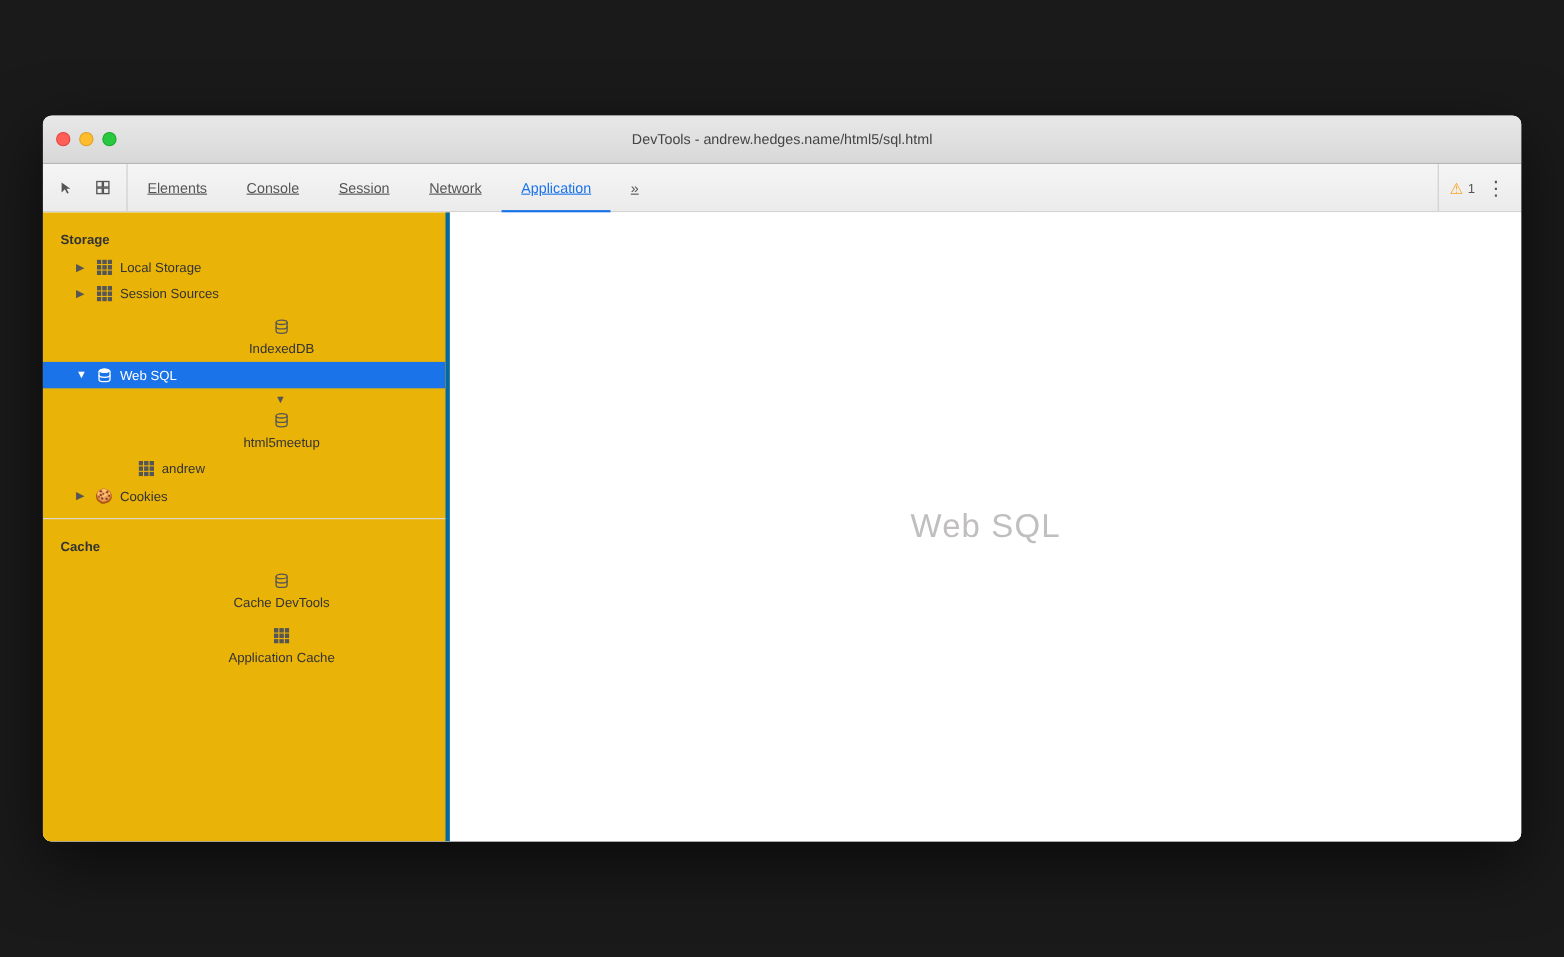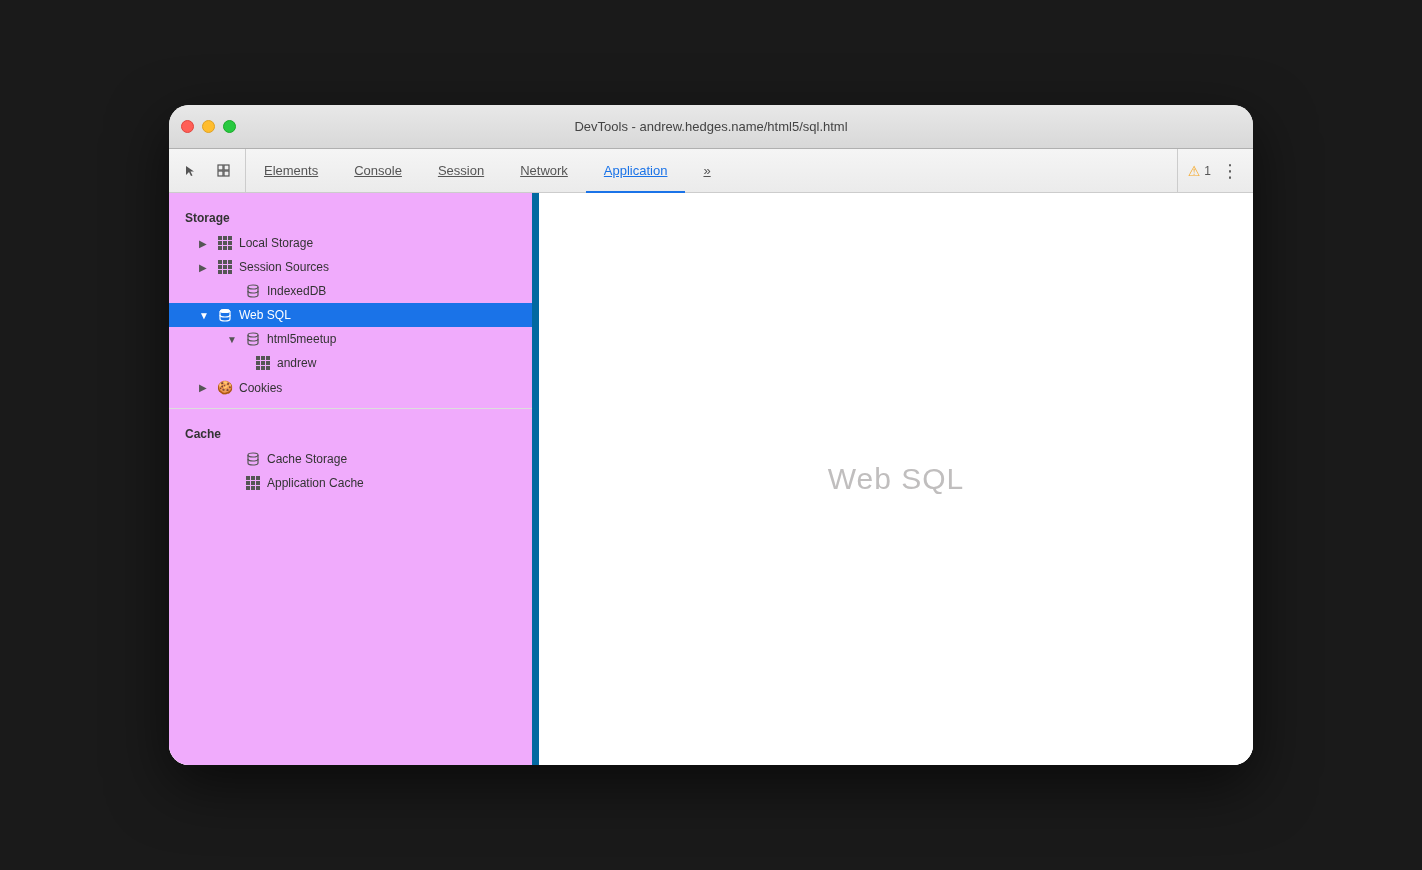--- a/index.html
+++ b/index.html
@@ -6,24 +6,24 @@
     body {
       background: #1a1a1a;
       display: flex;
       justify-content: center;
       align-items: center;
       min-height: 100vh;
       font-family: -apple-system, BlinkMacSystemFont, 'Helvetica Neue', Arial, sans-serif;
     }
 
     .devtools-window {
-      width: 1084px;
+      width: 1344px;
       height: 660px;
       background: #f0f0f0;
-      border-radius: 20px;
+      border-radius: 8px;
       box-shadow: 0 20px 60px rgba(0,0,0,0.6);
       overflow: hidden;
       display: flex;
       flex-direction: column;
     }
 
     
     .title-bar {
       background: linear-gradient(to bottom, #e8e8e8, #d8d8d8);
       height: 44px;
@@ -149,22 +149,22 @@
     .main-content {
       display: flex;
       flex: 1;
       overflow: hidden;
       background: #fff;
     }
 
     
     .sidebar {
       width: 370px;
-      background: #f0abfc;
-      border-right: 7px solid #0369a1;
+      background: #eab308;
+      border-right: 4px solid #0369a1;
       overflow-y: auto;
       flex-shrink: 0;
       padding-top: 8px;
     }
 
     .sidebar-section-header {
       font-size: 11px;
       font-weight: 600;
       color: #333;
       padding: 10px 16px 6px 16px;
@@ -209,21 +209,21 @@
       align-items: center;
       justify-content: center;
     }
 
     .sidebar-item .item-label {
       font-size: 12px;
     }
 
     
     .indent-1 { padding-left: 30px; }
-    .indent-2 { padding-left: 58px; }
+    .indent-2 { padding-left: 78px; flex-direction: column; }
     .indent-3 { padding-left: 68px; }
 
     .sidebar-divider {
       height: 1px;
       background: #ddd;
       margin: 8px 0;
     }
 
     
     .icon-svg {
@@ -425,21 +425,21 @@
 
       <div class="sidebar-item indent-2">
         <span class="expand-arrow" style="visibility:hidden"></span>
         <span class="item-icon">
           <svg class="icon-svg" viewBox="0 0 14 14">
             <ellipse cx="7" cy="3" rx="5" ry="2" fill="none" stroke="currentColor" stroke-width="1.2"></ellipse>
             <path d="M2 3 L2 11 Q2 13 7 13 Q12 13 12 11 L12 3" fill="none" stroke="currentColor" stroke-width="1.2"></path>
             <path d="M2 7 Q2 9 7 9 Q12 9 12 7" fill="none" stroke="currentColor" stroke-width="1.2"></path>
           </svg>
         </span>
-        <span class="item-label">Cache Storage</span>
+        <span class="item-label">Cache DevTools</span>
       </div>
 
       <div class="sidebar-item indent-2">
         <span class="expand-arrow" style="visibility:hidden"></span>
         <span class="item-icon">
           <svg class="icon-svg" viewBox="0 0 14 14">
             <rect x="0" y="0" width="4" height="4"></rect>
               <rect x="5" y="0" width="4" height="4"></rect>
               <rect x="10" y="0" width="4" height="4"></rect>
             <rect x="0" y="5" width="4" height="4"></rect>

